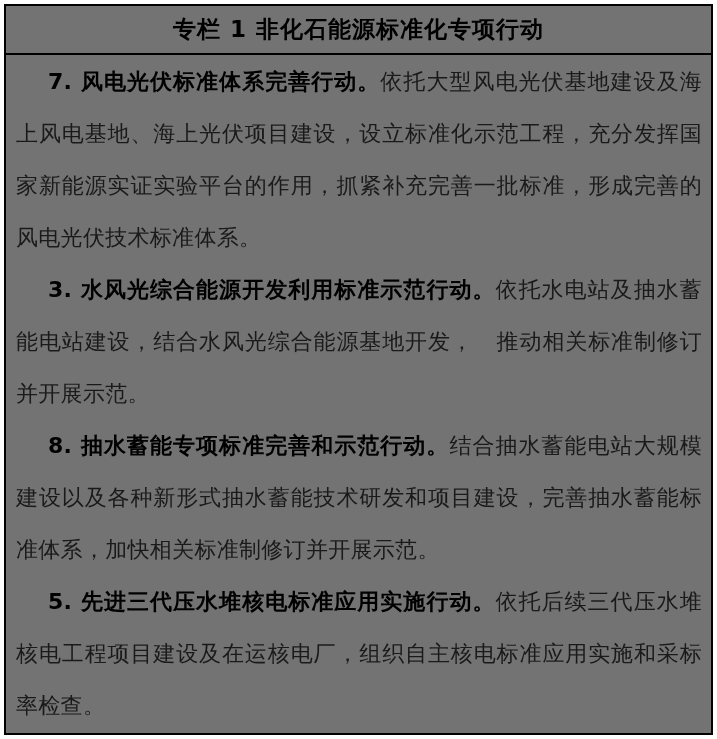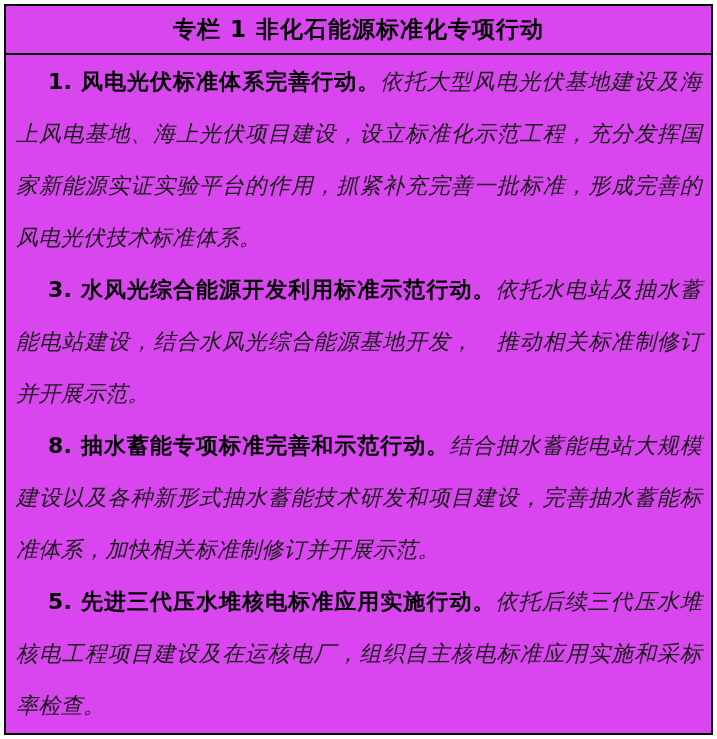--- a/index.html
+++ b/index.html
@@ -15,21 +15,21 @@
   }
   .panel-box {
     position: absolute;
     left: 4px;
     top: 4px;
     right: 4px;
     bottom: 4px;
     border: 2px solid #000000;
     display: flex;
     flex-direction: column;
-    background: #d946ef;
+    background: #737373;
   }
   .title-row {
     flex: 0 0 49px;
     border-bottom: 2px solid #000000;
     display: flex;
     align-items: center;
     justify-content: center;
   }
   .panel-title {
     font-family: "DejaVu Sans", "Liberation Sans", sans-serif;
@@ -49,30 +49,30 @@
     text-indent: 32px;
     font-size: 22px;
     line-height: 52px;
     letter-spacing: 0.3px;
   }
   .lead {
     font-family: "DejaVu Sans", "Liberation Sans", sans-serif;
     font-weight: bold;
     color: #000000;
   }
-  .para .text { color: #1a1a1a; font-style: italic; }
+  .para .text { color: #1a1a1a; }
 </style>
 </head>
 <body>
 
 <div class="page">
   <div class="panel-box">
     <div class="title-row">
       <span class="panel-title">专栏 1 非化石能源标准化专项行动</span>
     </div>
     <div class="panel-body">
-      <p class="para"><span class="lead">1. 风电光伏标准体系完善行动。</span><span class="text">依托大型风电光伏基地建设及海上风电基地、海上光伏项目建设，设立标准化示范工程，充分发挥国家新能源实证实验平台的作用，抓紧补充完善一批标准，形成完善的风电光伏技术标准体系。</span></p>
+      <p class="para"><span class="lead">7. 风电光伏标准体系完善行动。</span><span class="text">依托大型风电光伏基地建设及海上风电基地、海上光伏项目建设，设立标准化示范工程，充分发挥国家新能源实证实验平台的作用，抓紧补充完善一批标准，形成完善的风电光伏技术标准体系。</span></p>
       <p class="para"><span class="lead">3. 水风光综合能源开发利用标准示范行动。</span><span class="text">依托水电站及抽水蓄能电站建设，结合水风光综合能源基地开发，　推动相关标准制修订并开展示范。</span></p>
       <p class="para"><span class="lead">8. 抽水蓄能专项标准完善和示范行动。</span><span class="text">结合抽水蓄能电站大规模建设以及各种新形式抽水蓄能技术研发和项目建设，完善抽水蓄能标准体系，加快相关标准制修订并开展示范。</span></p>
       <p class="para"><span class="lead">5. 先进三代压水堆核电标准应用实施行动。</span><span class="text">依托后续三代压水堆核电工程项目建设及在运核电厂，组织自主核电标准应用实施和采标率检查。</span></p>
     </div>
   </div>
 </div>
 
 </body></html>

